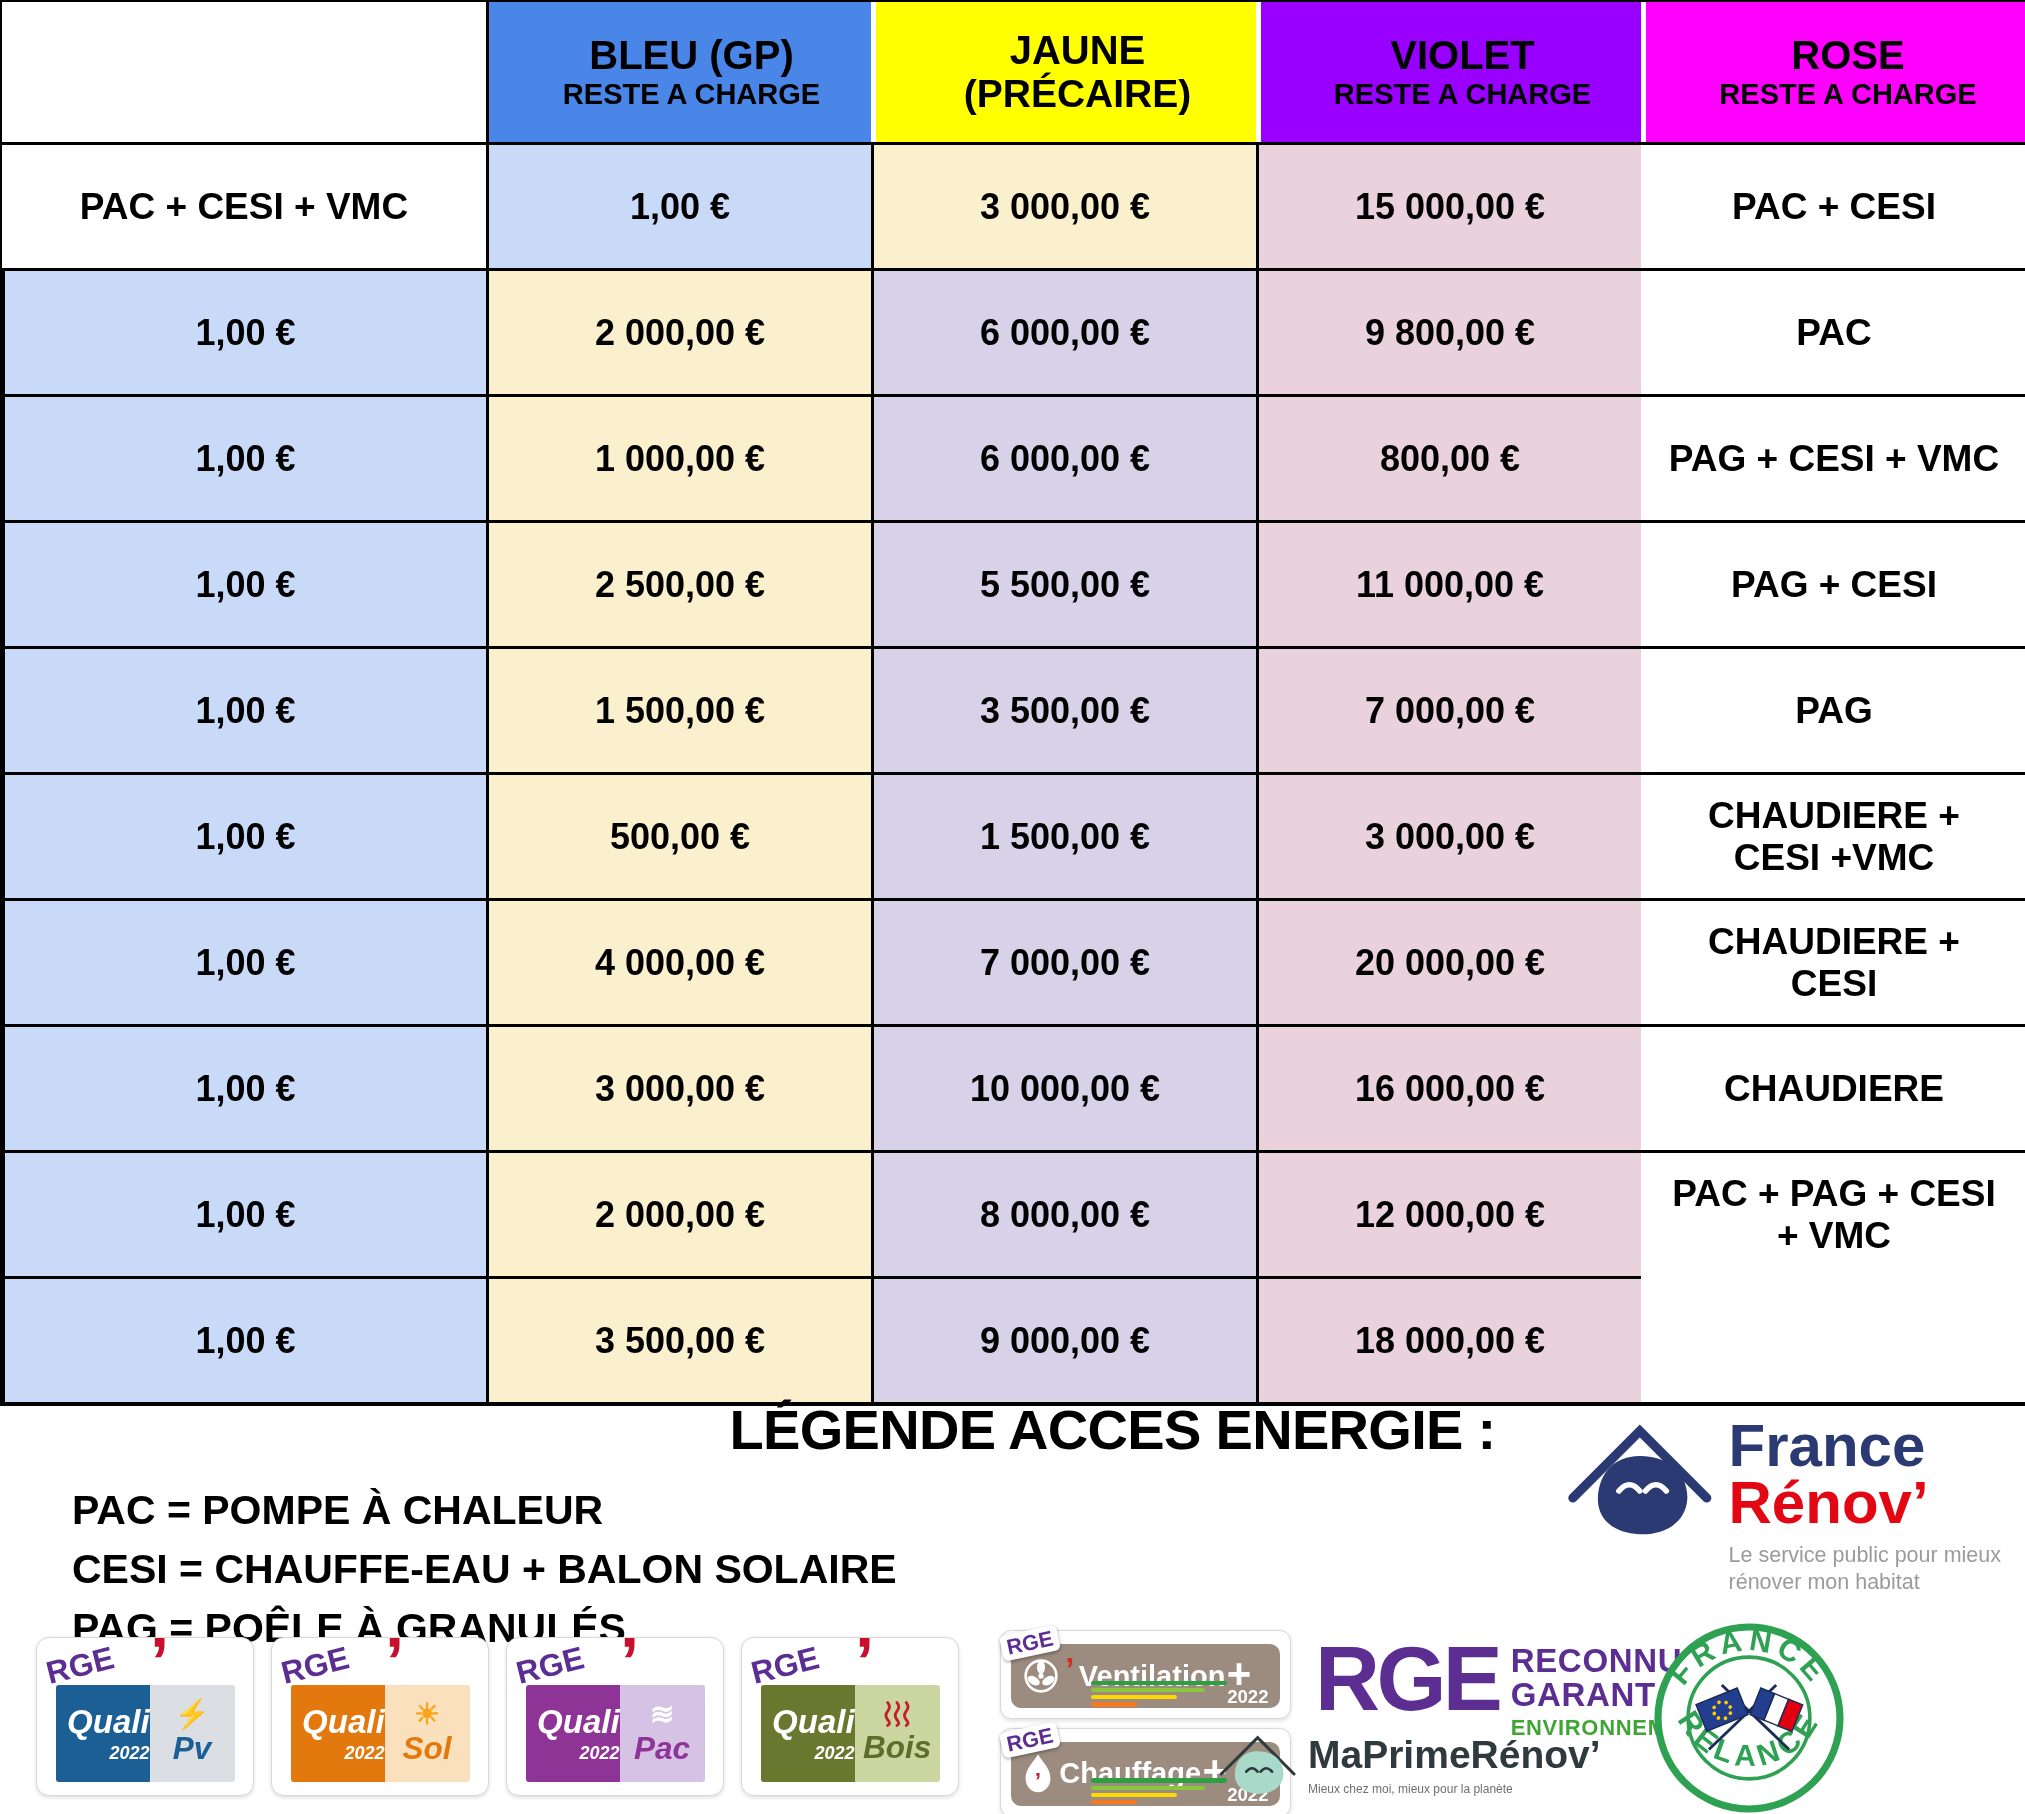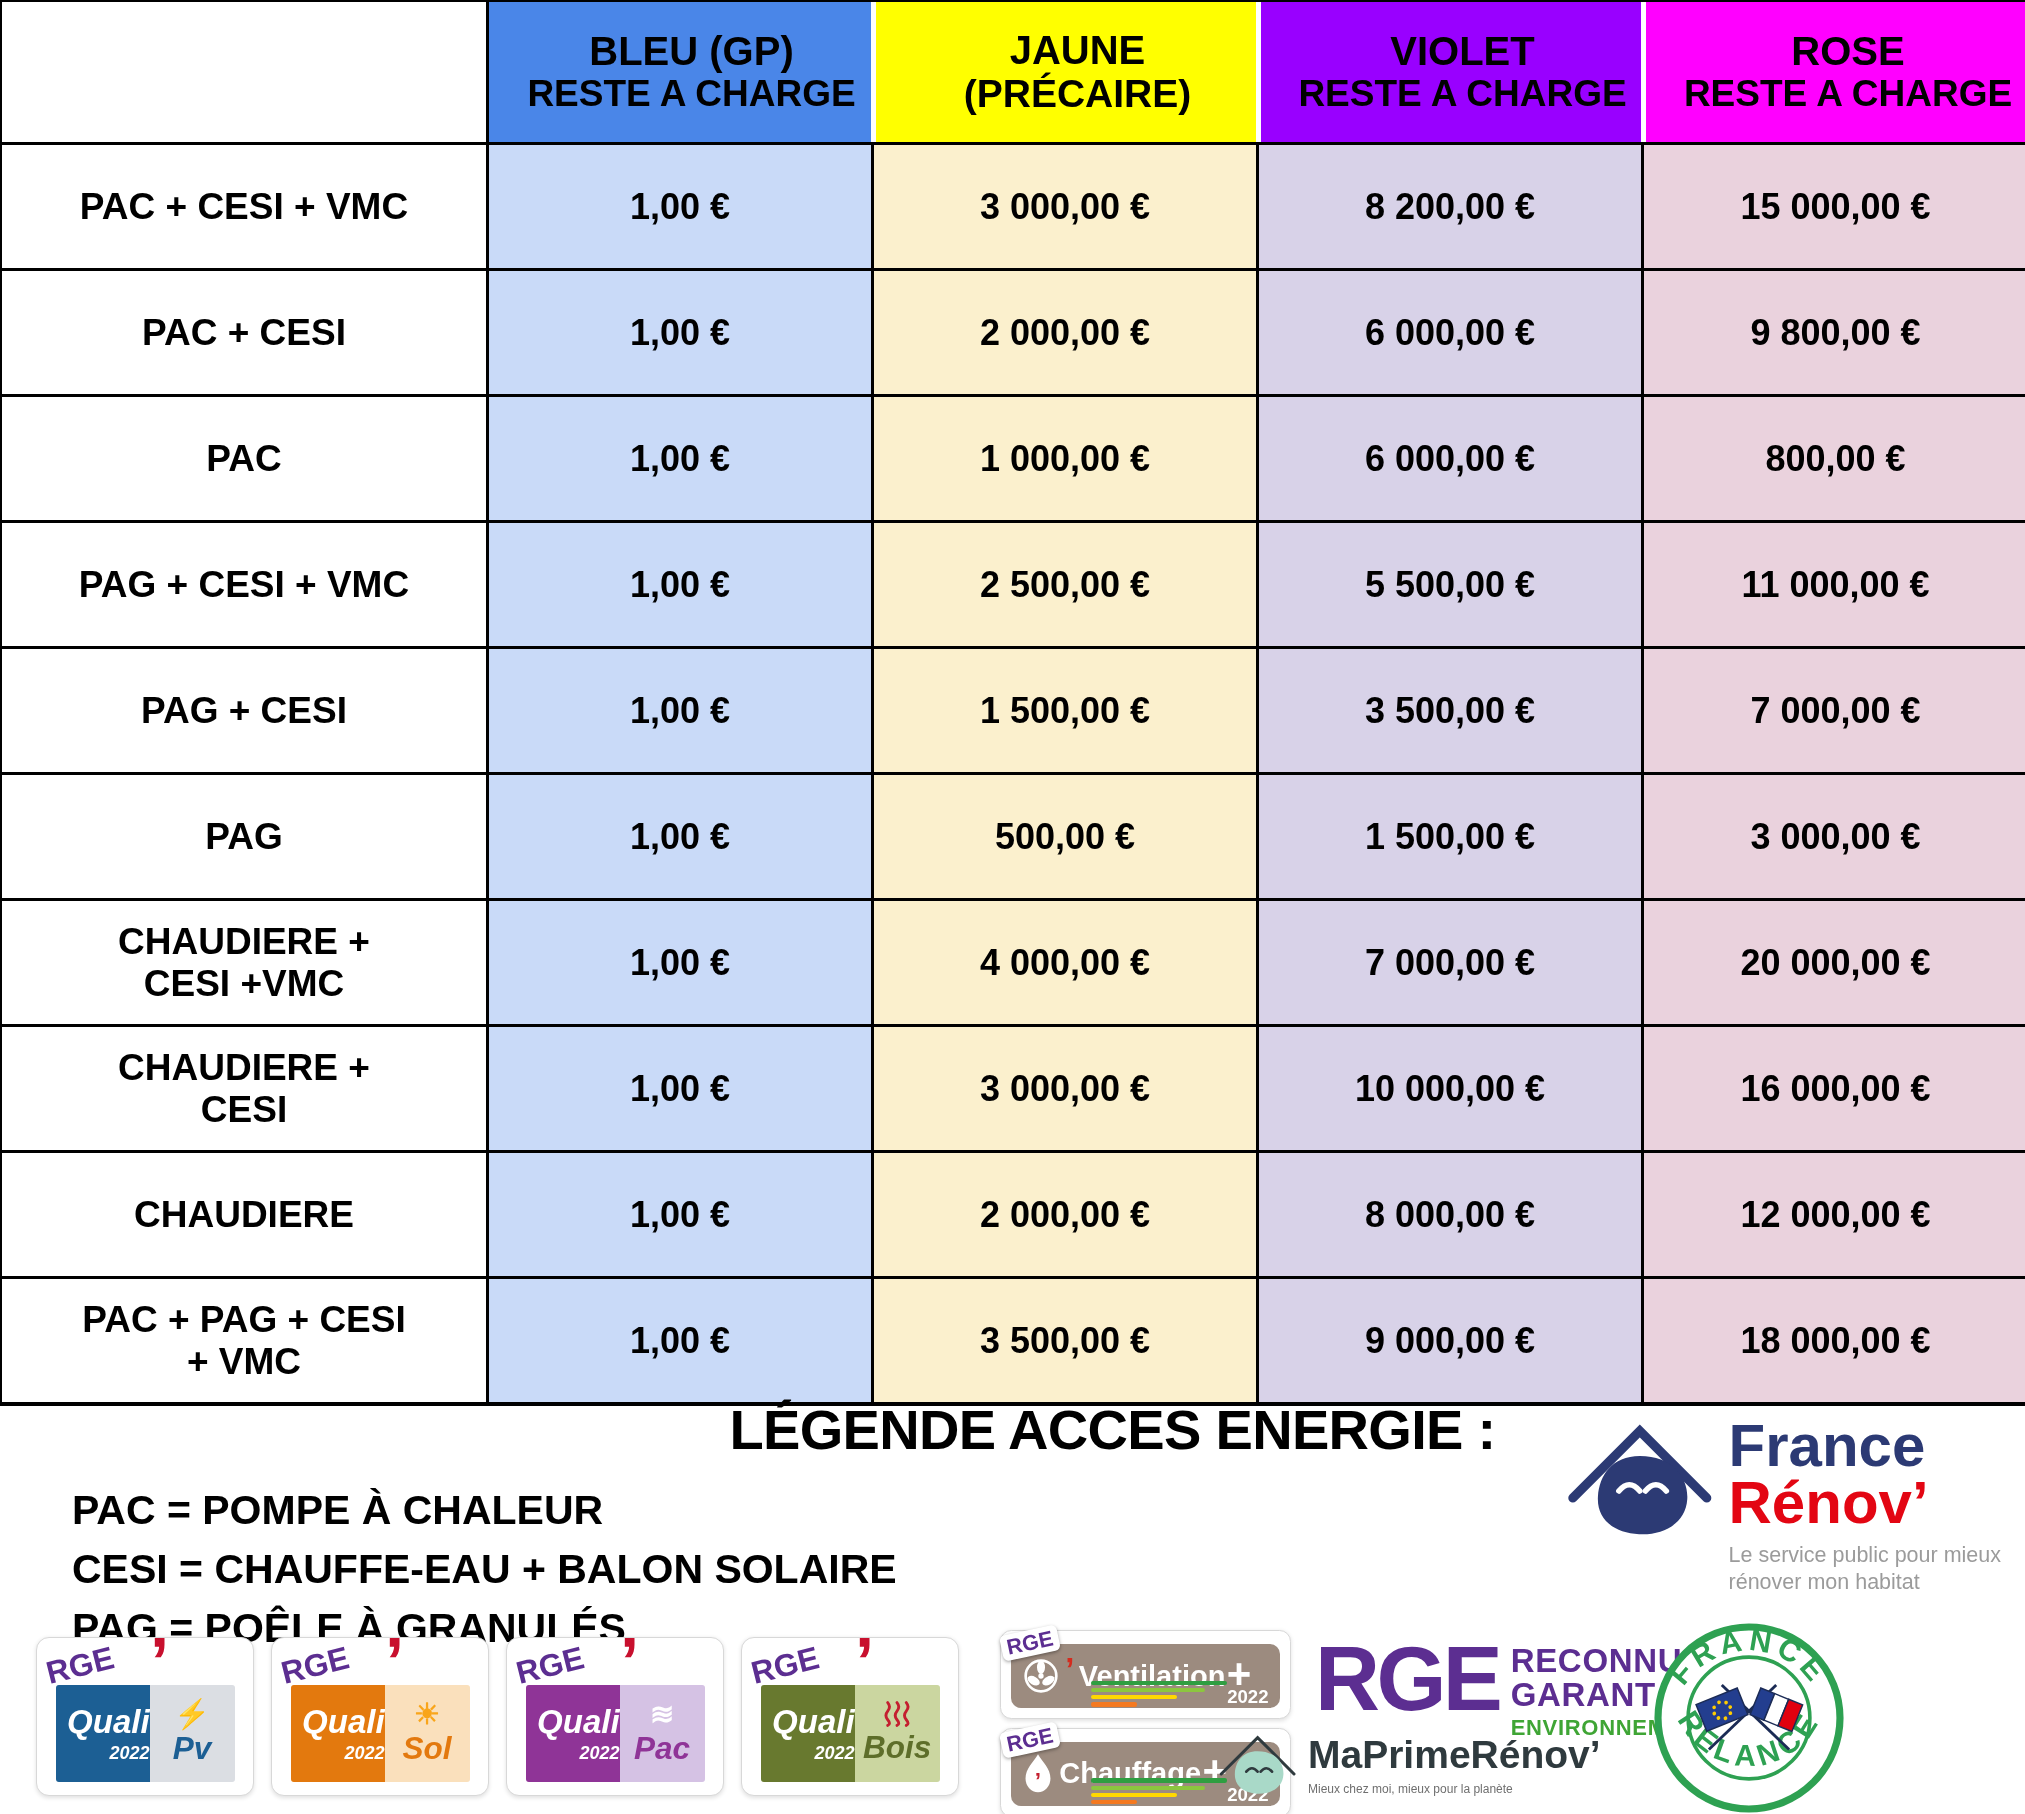--- a/index.html
+++ b/index.html
@@ -20,21 +20,21 @@
   .hdr.c3,.hdr.c4,.hdr.c5{border-left:5px solid #fff;}
   .hd-bleu{background:#4A86E8;}
   .hd-jaune{background:#FFFF00;}
   .hd-violet{background:#9900FF;}
   .hd-rose{background:#FF00FF;}
   .bg-bleu{background:#C9DAF8;}
   .bg-jaune{background:#FBF0CD;}
   .bg-violet{background:#D8D2E8;}
   .bg-rose{background:#EAD2DD;}
   .ht{font-size:40px;}
-  .hs{font-size:37px;margin-top:1.4px;}
+  .hs{font-size:29px;margin-top:1.4px;}
   .hs.big{font-size:39px;margin-top:0;}
 
   
   .bottom{position:absolute;left:0;top:1397px;width:2025px;height:417px;}
   .big-title{position:absolute;left:0;right:0;top:0;text-align:center;font-weight:bold;
              font-size:56px;letter-spacing:-0.7px;transform:translateX(100px);}
   .legend{position:absolute;left:72px;top:84px;font-weight:bold;font-size:41px;line-height:59px;}
 
   
   .fr-renov{position:absolute;top:20px;right:24px;display:flex;gap:14.3px;align-items:flex-start;}
@@ -119,21 +119,20 @@
       <div class="hs">RESTE A CHARGE</div>
     </div>
     <div class="c hdr c5 hd-rose">
       <div class="ht">ROSE</div>
       <div class="hs">RESTE A CHARGE</div>
     </div>
 
     <div class="c rc c1 lbl">PAC + CESI + VMC</div>
     <div class="c rc c2 bg-bleu">1,00 €</div>
     <div class="c rc c3 bg-jaune">3 000,00 €</div>
-    <div class="c rc c4 bg-violet">8 200,00 €</div>
     <div class="c rc c5 bg-rose">15 000,00 €</div>
 
     <div class="c rc c1 lbl">PAC + CESI</div>
     <div class="c rc c2 bg-bleu">1,00 €</div>
     <div class="c rc c3 bg-jaune">2 000,00 €</div>
     <div class="c rc c4 bg-violet">6 000,00 €</div>
     <div class="c rc c5 bg-rose">9 800,00 €</div>
 
     <div class="c rc c1 lbl">PAC</div>
     <div class="c rc c2 bg-bleu">1,00 €</div>

